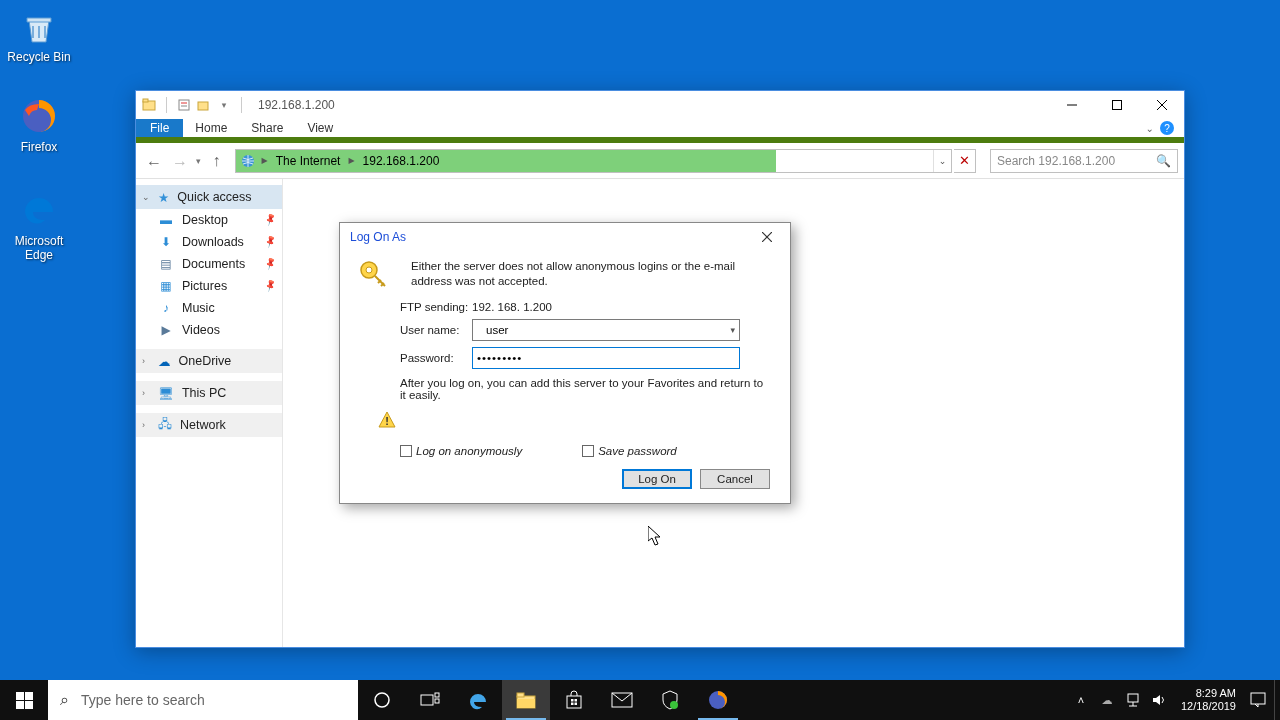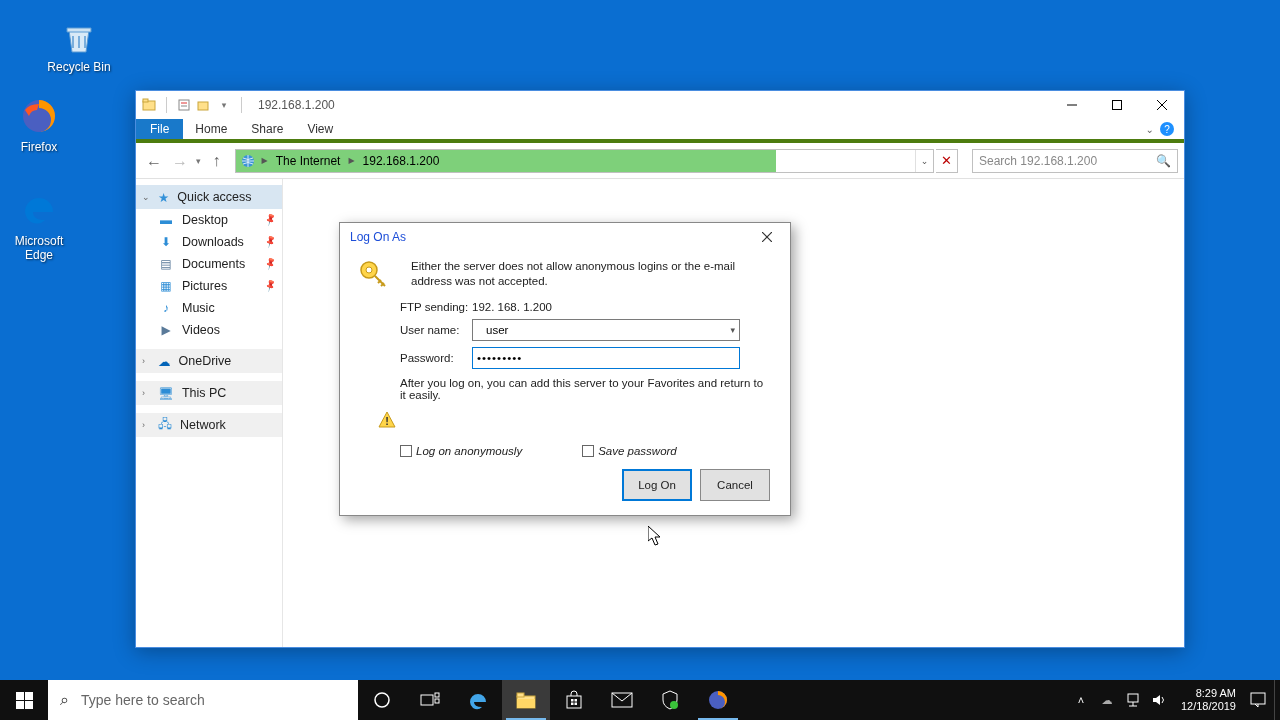--- a/index.html
+++ b/index.html
@@ -3,56 +3,56 @@
 <meta charset="utf-8">
 <style>
   * { box-sizing: border-box; margin: 0; padding: 0; font-family: "Segoe UI", Tahoma, sans-serif; }
   body { width: 1280px; height: 720px; overflow: hidden; background: linear-gradient(135deg, #0a6ed1 0%, #0a6ed1 100%); background: #0a6ed1; position: relative; }
 
   
   .desktop { position: absolute; top: 0; left: 0; width: 100%; height: calc(100% - 40px); }
   .desktop-icon { position: absolute; width: 74px; text-align: center; color: #fff; font-size: 12px; cursor: pointer; }
   .desktop-icon .ico { width: 40px; height: 40px; margin: 0 auto 4px; }
   .desktop-icon .lbl { text-shadow: 1px 1px 2px rgba(0,0,0,0.6); line-height: 14px; }
-  .recycle { top: 16px; left: 2px; margin-left: 40px; }
+  .recycle { top: 6px; left: 2px; }
   .firefox { top: 96px; left: 2px; }
   .edge { top: 190px; left: 2px; }
 
   
   .window { position: absolute; top: 90px; left: 135px; width: 1050px; height: 558px; background: #fff; border: 1px solid #4a8de0; box-shadow: 0 4px 20px rgba(0,0,0,0.3); display: flex; flex-direction: column; }
   .titlebar { height: 28px; background: #fff; display: flex; align-items: center; font-size: 12px; color: #333; }
   .tb-left { display: flex; align-items: center; gap: 6px; padding-left: 6px; }
   .tb-left .qat { width: 14px; height: 14px; display: inline-flex; align-items: center; justify-content: center; }
   .tb-sep { width: 1px; height: 16px; background: #ccc; margin: 0 4px; }
   .tb-title { margin-left: 6px; color: #555; }
   .tb-ctrls { margin-left: auto; display: flex; }
   .tb-btn { width: 45px; height: 28px; display: flex; align-items: center; justify-content: center; color: #333; cursor: pointer; }
 
-  .ribbon-tabs { height: 24px; display: flex; align-items: stretch; font-size: 12px; border-bottom: 4px solid #4d7c0f; }
+  .ribbon-tabs { height: 24px; display: flex; align-items: stretch; font-size: 12px; border-bottom: 6px solid #4d7c0f; }
   .ribbon-tab { padding: 0 12px; display: flex; align-items: center; color: #333; cursor: pointer; }
   .ribbon-tab.file { background: #1979ca; color: #fff; padding: 0 14px; }
   .ribbon-right { margin-left: auto; display: flex; align-items: center; gap: 6px; padding-right: 10px; }
   .ribbon-right .chev { color: #666; font-size: 10px; }
   .helpcirc { width: 14px; height: 14px; border-radius: 50%; background: #1e90ff; color: #fff; font-size: 10px; display: flex; align-items: center; justify-content: center; }
 
   .navbar { height: 36px; display: flex; align-items: center; gap: 2px; padding: 4px 6px; border-bottom: 1px solid #e1e1e1; }
   .nav-btn { width: 24px; height: 24px; display: flex; align-items: center; justify-content: center; color: #666; cursor: pointer; border-radius: 2px; }
   .nav-btn.disabled { color: #bbb; cursor: default; }
   .nav-chev-small { font-size: 9px; color: #777; padding: 0 2px; }
 
   .addrbar { flex: 1; height: 24px; border: 1px solid #c0c0c0; display: flex; align-items: center; font-size: 12px; margin-left: 4px; position: relative; }
   .addr-progress { position: absolute; left: 0; top: 0; height: 100%; width: 540px; background: #7ed07a; }
   .addr-content { position: relative; display: flex; align-items: center; padding-left: 4px; gap: 2px; }
   .addr-crumb { padding: 0 4px; color: #000; }
   .addr-sep { font-size: 8px; color: #555; padding: 0 2px; }
   .addr-ico { width: 16px; height: 16px; margin-right: 2px; }
   .addr-drop { margin-left: auto; width: 18px; text-align: center; color: #555; font-size: 9px; cursor: pointer; border-left: 1px solid #e0e0e0; height: 100%; display:flex; align-items:center; justify-content:center; position:relative;}
   .addr-refresh { width: 22px; height: 24px; border: 1px solid #c0c0c0; border-left: none; display: flex; align-items: center; justify-content: center; color: #b00; font-size: 13px; cursor: pointer; }
 
-  .searchbox { width: 206px; height: 24px; border: 1px solid #c0c0c0; margin-left: 12px; display: flex; align-items: center; padding: 0 6px; font-size: 12px; color: #888; }
+  .searchbox { width: 188px; height: 24px; border: 1px solid #c0c0c0; margin-left: 12px; display: flex; align-items: center; padding: 0 6px; font-size: 12px; color: #888; }
   .searchbox .mag { margin-left: auto; color: #666; }
 
   .body-row { flex: 1; display: flex; min-height: 0; }
   .navpane { width: 147px; background: #fff; border-right: 1px solid #e6e6e6; font-size: 12.5px; color: #222; padding-top: 6px; overflow: hidden; }
   .nav-group { margin-bottom: 8px; }
   .nav-item { height: 22px; display: flex; align-items: center; padding-left: 22px; gap: 8px; cursor: pointer; }
   .nav-item .ni-ico { width: 16px; height: 16px; display: inline-flex; align-items: center; justify-content: center; font-size: 12px; }
   .nav-item.pinned::after { content: "📌"; font-size: 9px; color: #888; margin-left: auto; margin-right: 6px; transform: rotate(-30deg); }
   .nav-head { height: 24px; display: flex; align-items: center; padding-left: 22px; gap: 8px; background: #f0f0f0; }
   .nav-head.selected { background: #d8e6f2; }
@@ -79,21 +79,21 @@
   .form-row .combo { display: flex; align-items: center; justify-content: space-between; cursor: pointer; position: relative; padding-left: 13px; }
   .form-row .combo .cv { color: #000; }
   .form-row .combo .carrow { font-size: 9px; color: #555; }
   .form-row input[type="password"] { border: 1px solid #0078d7; outline: none; letter-spacing: 1px; }
   .warn-row { display: flex; gap: 8px; padding-left: 20px; margin: 10px 0 14px; }
   .warn-row .wtxt { flex: 1; line-height: 15px; }
   .check-row { display: flex; gap: 60px; padding-left: 42px; margin: 14px 0 12px; font-style: italic; }
   .chk { display: flex; align-items: center; gap: 4px; cursor: pointer; }
   .chk .box { width: 12px; height: 12px; border: 1px solid #666; }
   .btn-row { display: flex; justify-content: flex-end; gap: 8px; padding-right: 2px; }
-  .btn { width: 70px; height: 32px; border: 1px solid #888; background: #e1e1e1; font-size: 11.5px; cursor: pointer; display: flex; align-items: center; justify-content: center; }
+  .btn { width: 70px; height: 20px; border: 1px solid #888; background: #e1e1e1; font-size: 11.5px; cursor: pointer; display: flex; align-items: center; justify-content: center; }
   .btn.default { border: 1px solid #0078d7; box-shadow: inset 0 0 0 1px #0078d7; }
 
   
   .taskbar { position: absolute; bottom: 0; left: 0; width: 100%; height: 40px; background: #101010; display: flex; align-items: stretch; color: #fff; }
   .start { width: 48px; display: flex; align-items: center; justify-content: center; cursor: pointer; }
   .search { width: 310px; background: #fff; display: flex; align-items: center; padding: 0 12px; gap: 12px; color: #666; font-size: 14px; cursor: text; }
   .task-icons { display: flex; align-items: stretch; }
   .ticon { width: 48px; display: flex; align-items: center; justify-content: center; cursor: pointer; position: relative; }
   .ticon.active::after { content: ""; position: absolute; bottom: 0; left: 4px; right: 4px; height: 2px; background: #76b9ed; }
   .ticon.activebg { background: #3a3a3a; }

